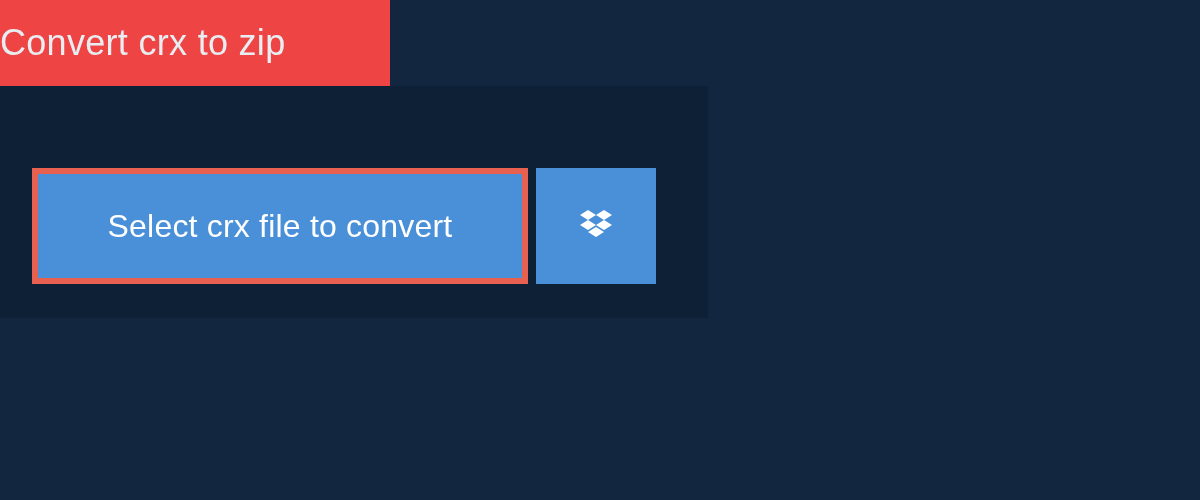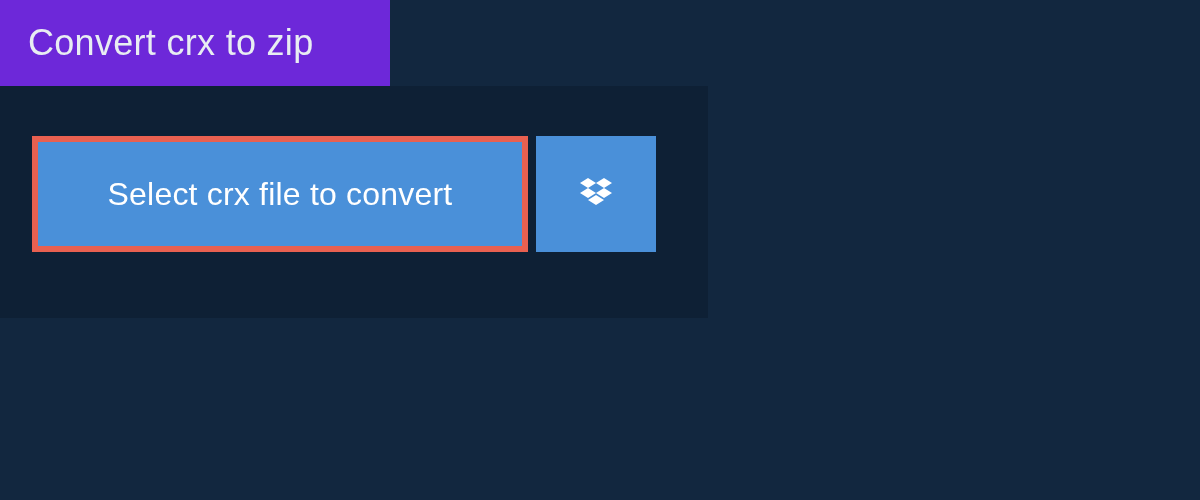--- a/index.html
+++ b/index.html
@@ -22,35 +22,34 @@
       width: 708px;
       height: 232px;
       background: #0e2035;
     }
     .tab {
       position: absolute;
       left: 0;
       top: 0;
       width: 390px;
       height: 86px;
-      background: #6d28d9;
+      background: #ef4444;
       display: flex;
       align-items: center;
-      padding-left: 28px;
     }
     .tab-label {
       color: #e8edf2;
       font-size: 36px;
       font-weight: 300;
       letter-spacing: 0.3px;
     }
     .button-row {
       position: absolute;
       left: 32px;
-      top: 136px;
+      top: 168px;
       display: flex;
       gap: 8px;
       align-items: stretch;
     }
     .select-button {
       width: 496px;
       height: 116px;
       background: #4a90d9;
       border: 6px solid #e86050;
       display: flex;

